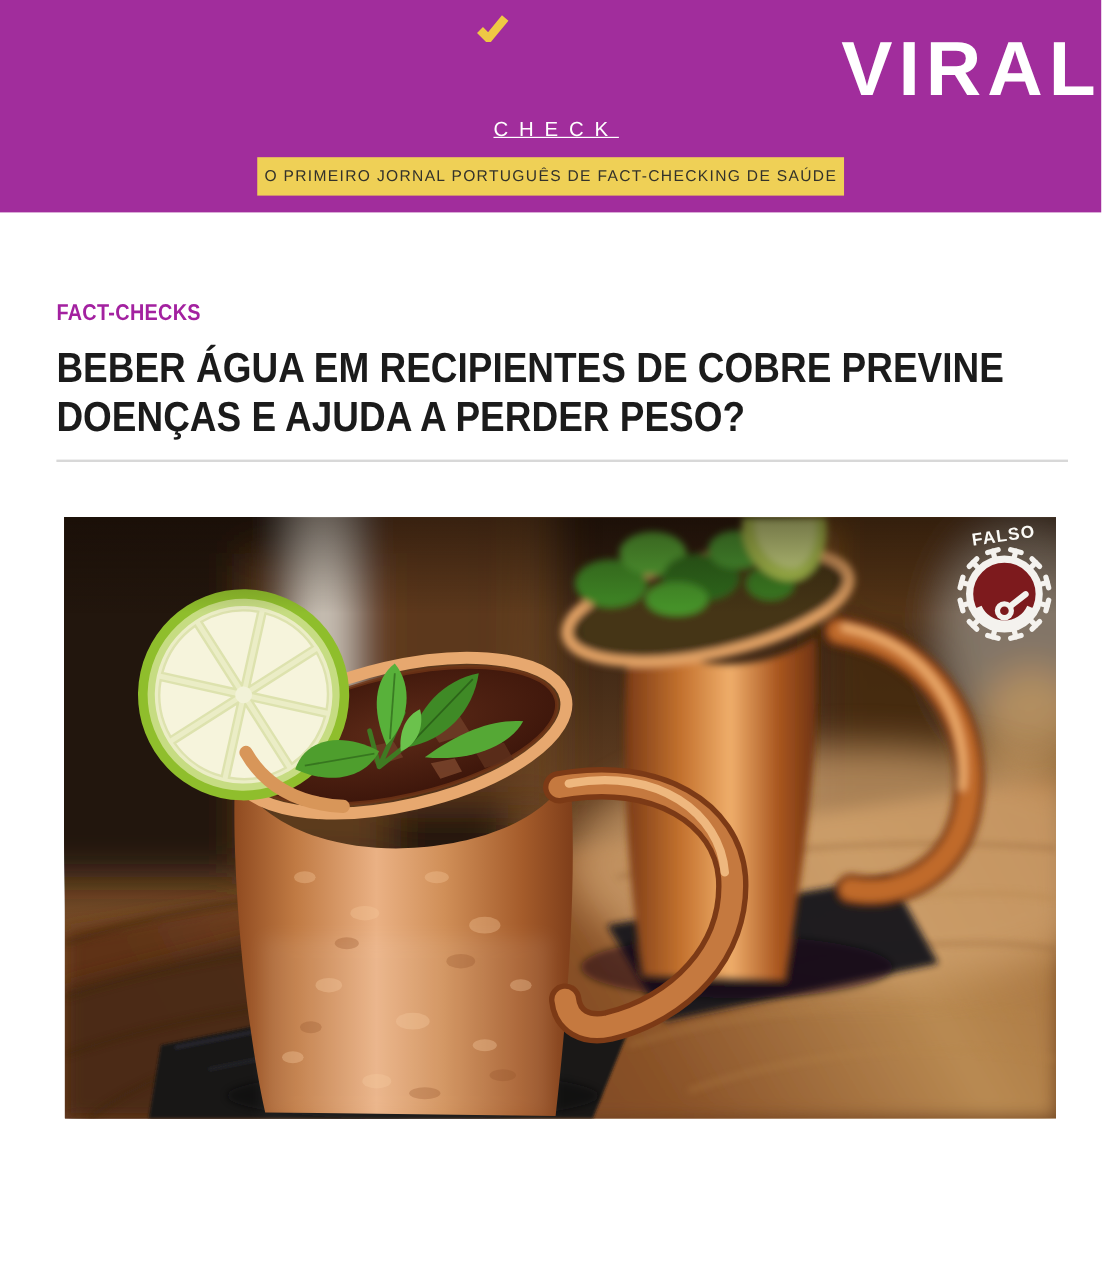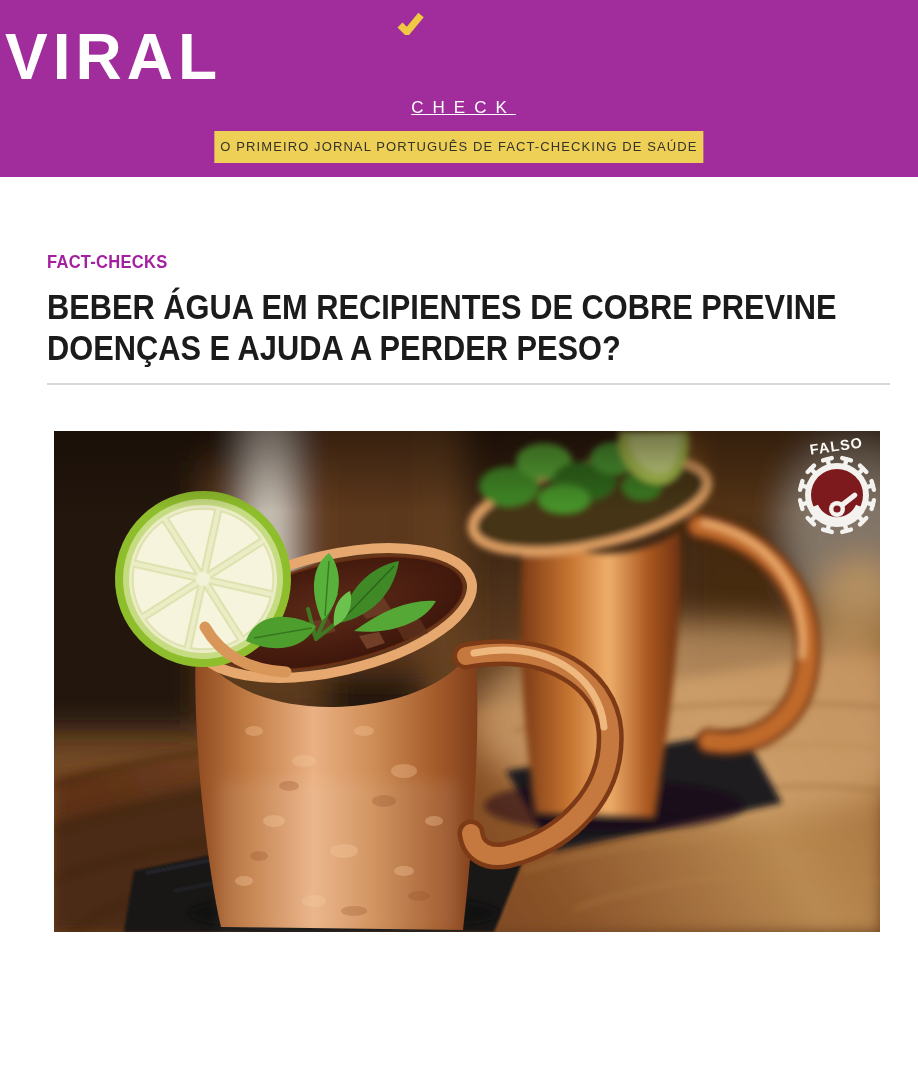--- a/index.html
+++ b/index.html
@@ -9,21 +9,21 @@
   }
   *{box-sizing:border-box}
   html,body{margin:0;padding:0;background:#fff}
   body{font-family:"Liberation Sans","DejaVu Sans",sans-serif;}
   .page{position:relative;width:918px;height:1071px;background:#fff;overflow:hidden;margin:0 auto;}
 
   
   .site-header{position:absolute;top:0;left:0;width:918px;height:177px;background:var(--header-bg);}
   .logo{position:absolute;top:0;left:0;right:0;height:125px;display:block;cursor:pointer;text-decoration:none;}
   .logo-check-icon{position:absolute;top:12px;left:50%;margin-left:-62px;width:27px;height:23px;}
-  .logo-viral{position:absolute;top:25px;left:0;right:0;text-align:left;color:var(--logo-text);
+  .logo-viral{position:absolute;top:25px;left:12px;right:0;text-align:right;color:var(--logo-text);
     font-size:64px;font-weight:700;letter-spacing:5px;text-indent:5px;line-height:1;}
   .logo-check-word{position:absolute;top:99px;left:0;right:0;text-align:center;color:var(--logo-text);
     font-size:17px;font-weight:400;letter-spacing:9px;text-indent:9px;line-height:1;text-decoration:underline;}
   .tagline-bar{position:absolute;top:131px;left:50%;transform:translateX(-50%);height:32px;line-height:32px;
     background:var(--tagline-bg);color:var(--tagline-text);font-size:13px;letter-spacing:1.1px;
     padding:0 6px;white-space:nowrap;}
 
   
   .category{position:absolute;top:251px;left:47px;color:var(--category);font-size:19px;font-weight:700;
     letter-spacing:.3px;transform:scaleX(.87);transform-origin:left top;text-decoration:none;white-space:nowrap;cursor:pointer;}

